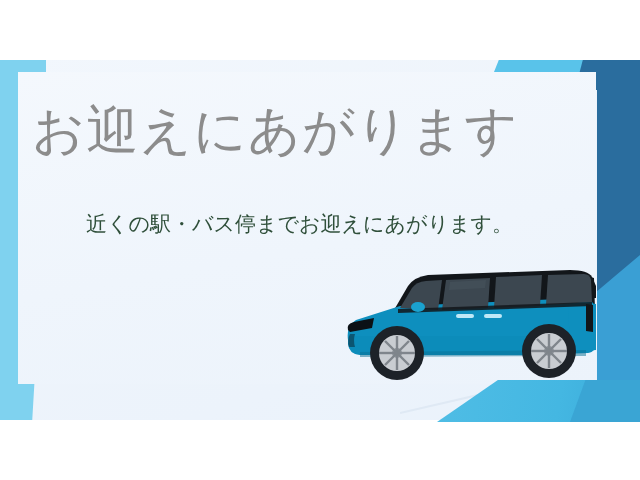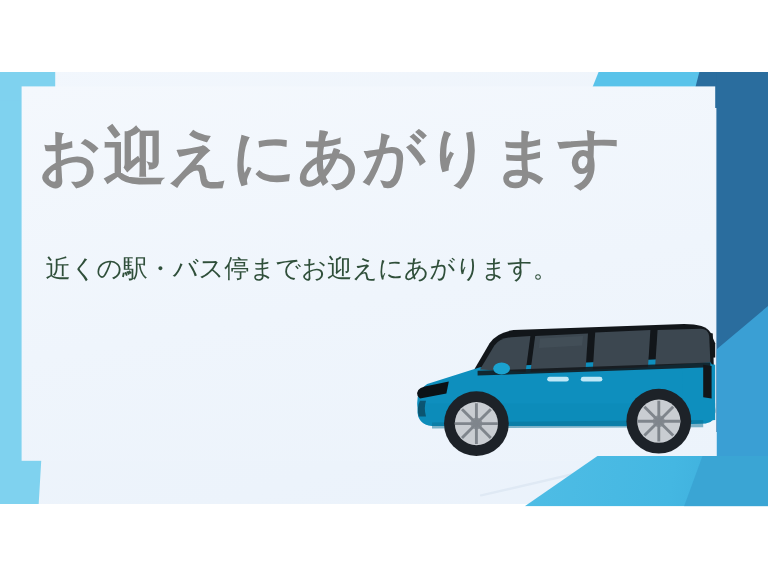--- a/index.html
+++ b/index.html
@@ -147,37 +147,38 @@
   }
 
   
   .headline {
     position: absolute;
     left: 32px;
     top: 96px;
     font-size: 52px;
     letter-spacing: 1px;
     color: #8c8c8c;
-    font-weight: 700;
+    font-weight: 400;
     white-space: nowrap;
     font-family: "DejaVu Sans", "Liberation Sans", sans-serif;
   }
 
   .body-text {
     position: absolute;
     left: 38px;
     top: 205px;
     color: #2f4f3a;
     font-size: 21px;
     line-height: 38px;
     font-family: "DejaVu Sans", "Liberation Sans", sans-serif;
   }
   .body-text .line {
     display: block;
     white-space: nowrap;
+    margin-left: 48px;
   }
 
   
   .car {
     position: absolute;
     left: 330px;
     top: 252px;
     width: 292px;
     height: 140px;
   }

